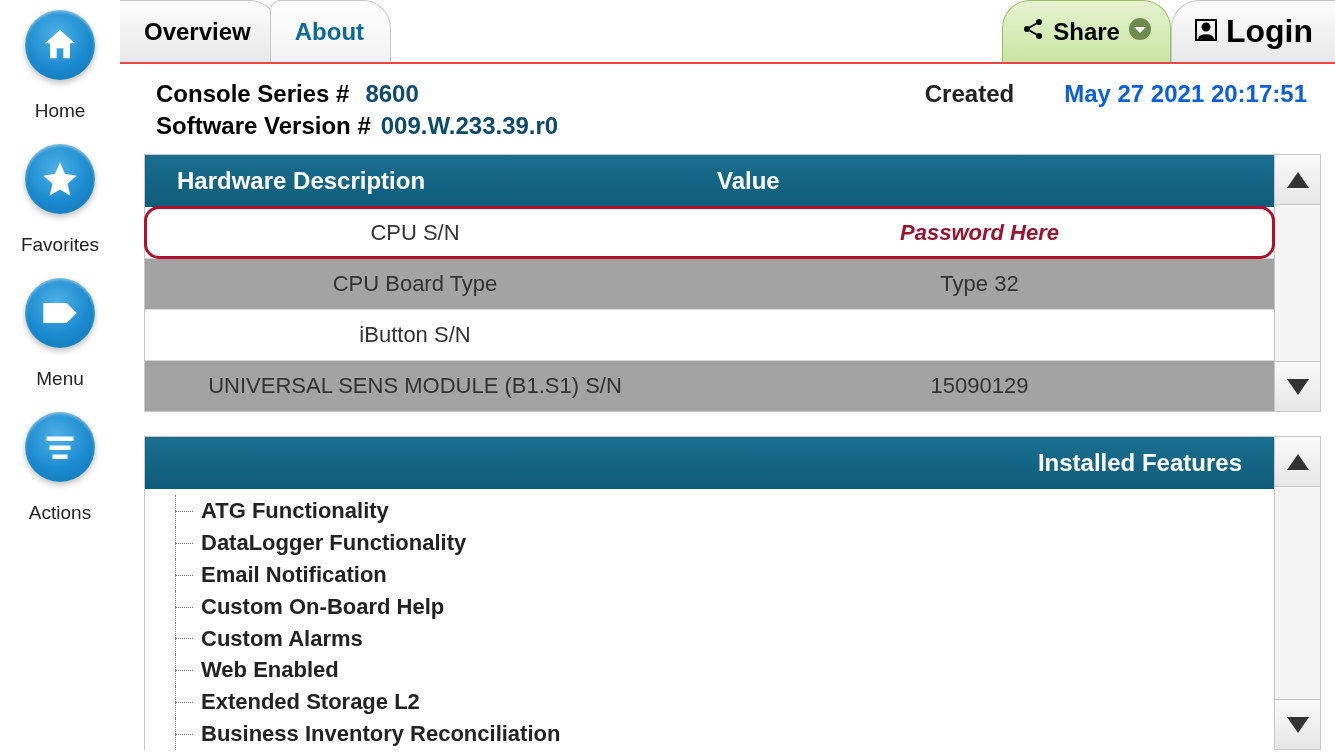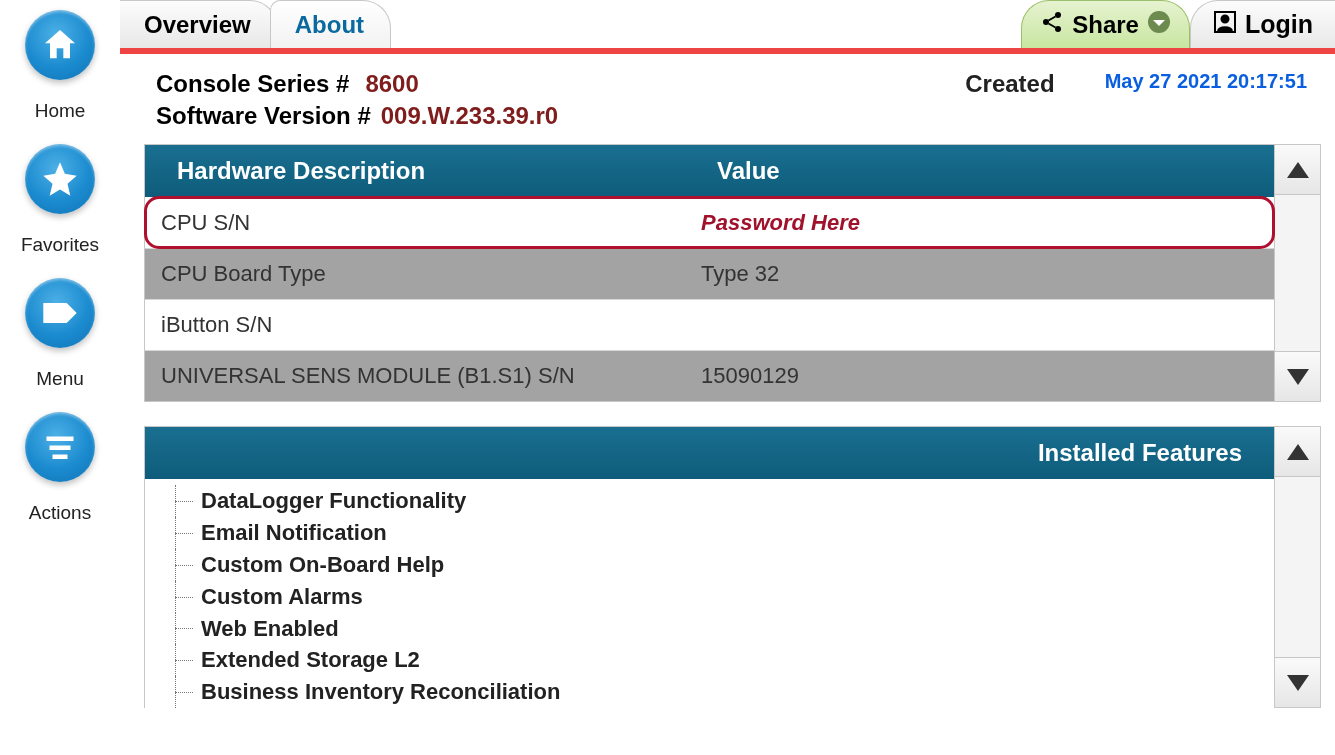--- a/index.html
+++ b/index.html
@@ -46,24 +46,24 @@
   
   .main {
     flex: 1 1 auto;
     display: flex;
     flex-direction: column;
     min-width: 0;
   }
 
   
   .tabbar {
-    height: 54px;
+    height: 64px;
     display: flex;
     align-items: stretch;
-    border-bottom: 6px solid #ef4444;
+    border-bottom: 2px solid #ef4444;
     position: relative;
   }
   .tab {
     position: relative;
     display: flex; align-items: center;
     padding: 0 26px 0 24px;
     font-size: 24px;
     font-weight: bold;
     color: #000;
     background: linear-gradient(#fcfcfc, #e8e8e8);
@@ -86,21 +86,21 @@
     font-size: 24px; font-weight: bold; color: #000;
     background: linear-gradient(#e6f3d0, #c8e6a1);
     border: 1px solid #9bbf6a;
     border-bottom: none;
     border-radius: 28px 28px 0 0;
     cursor: pointer;
   }
   .login-btn {
     display: flex; align-items: center; gap: 8px;
     padding: 0 22px;
-    font-size: 25px; font-weight: bold; color: #000;
+    font-size: 32px; font-weight: bold; color: #000;
     background: linear-gradient(#fcfcfc, #e8e8e8);
     border: 1px solid #c7c7c7;
     border-bottom: none;
     border-right: none;
     border-radius: 28px 0 0 0;
     cursor: pointer;
   }
   .ico { display: inline-block; }
 
   
@@ -110,25 +110,25 @@
     padding: 16px 28px 6px 36px;
   }
   .inforow {
     display: flex;
     align-items: baseline;
     gap: 10px;
     font-size: 24px;
     font-weight: bold;
     color: #000;
   }
-  .inforow .valblue { color: #7f1d1d; font-weight: bold; margin-left: 6px; text-align: center; }
+  .inforow .valblue { color: #0c4a6e; font-weight: bold; margin-left: 6px; text-align: center; }
   .infoleft { display:flex; flex-direction:column; gap:4px; }
   .inforight { display:flex; gap: 50px; align-items:flex-start; }
   .created-lbl { font-size:24px; font-weight:bold; }
-  .created-val { font-size:20px; font-weight:bold; color:#0a5fe0; }
+  .created-val { font-size:24px; font-weight:bold; color:#0a5fe0; }
 
   
   .content { padding: 8px 14px 0 24px; display:flex; flex-direction:column; gap: 24px; }
 
   .panel { display:flex; }
   .grid {
     flex: 1 1 auto;
     border: 1px solid #c7c7c7;
   }
   .scrollcol {
@@ -160,20 +160,21 @@
   .thead .th { padding: 12px 32px; }
   .th.col1 { flex: 0 0 540px; }
   .th.col2 { flex: 1 1 auto; }
   .th.full { flex: 1 1 auto; text-align: right; }
 
   .trow {
     display:flex;
     font-size: 22px;
     color:#333;
     border-top: 1px solid #d7d7d7;
+    text-align: center;
   }
   .trow .td { padding: 12px 16px; }
   .td.col1 { flex: 0 0 540px; }
   .td.col2 { flex: 1 1 auto; }
   .trow.alt { background:#a3a3a3; }
   .trow.highlighted {
     outline: 3px solid #b01030;
     outline-offset: -2px;
     border-radius: 14px;
   }
@@ -327,20 +328,21 @@
             </div>
         </div>
       </div>
 
       <div class="panel">
         <div class="grid" style="border-bottom:none">
           <div class="thead">
             <div class="th full">Installed Features</div>
           </div>
           <div class="featlist">
+            <div class="fi">ATG Functionality</div>
             <div class="fi">DataLogger Functionality</div>
             <div class="fi">Email Notification</div>
             <div class="fi">Custom On-Board Help</div>
             <div class="fi">Custom Alarms</div>
             <div class="fi">Web Enabled</div>
             <div class="fi">Extended Storage L2</div>
             <div class="fi">Business Inventory Reconciliation</div>
           </div>
         </div>
         <div class="scrollcol">

